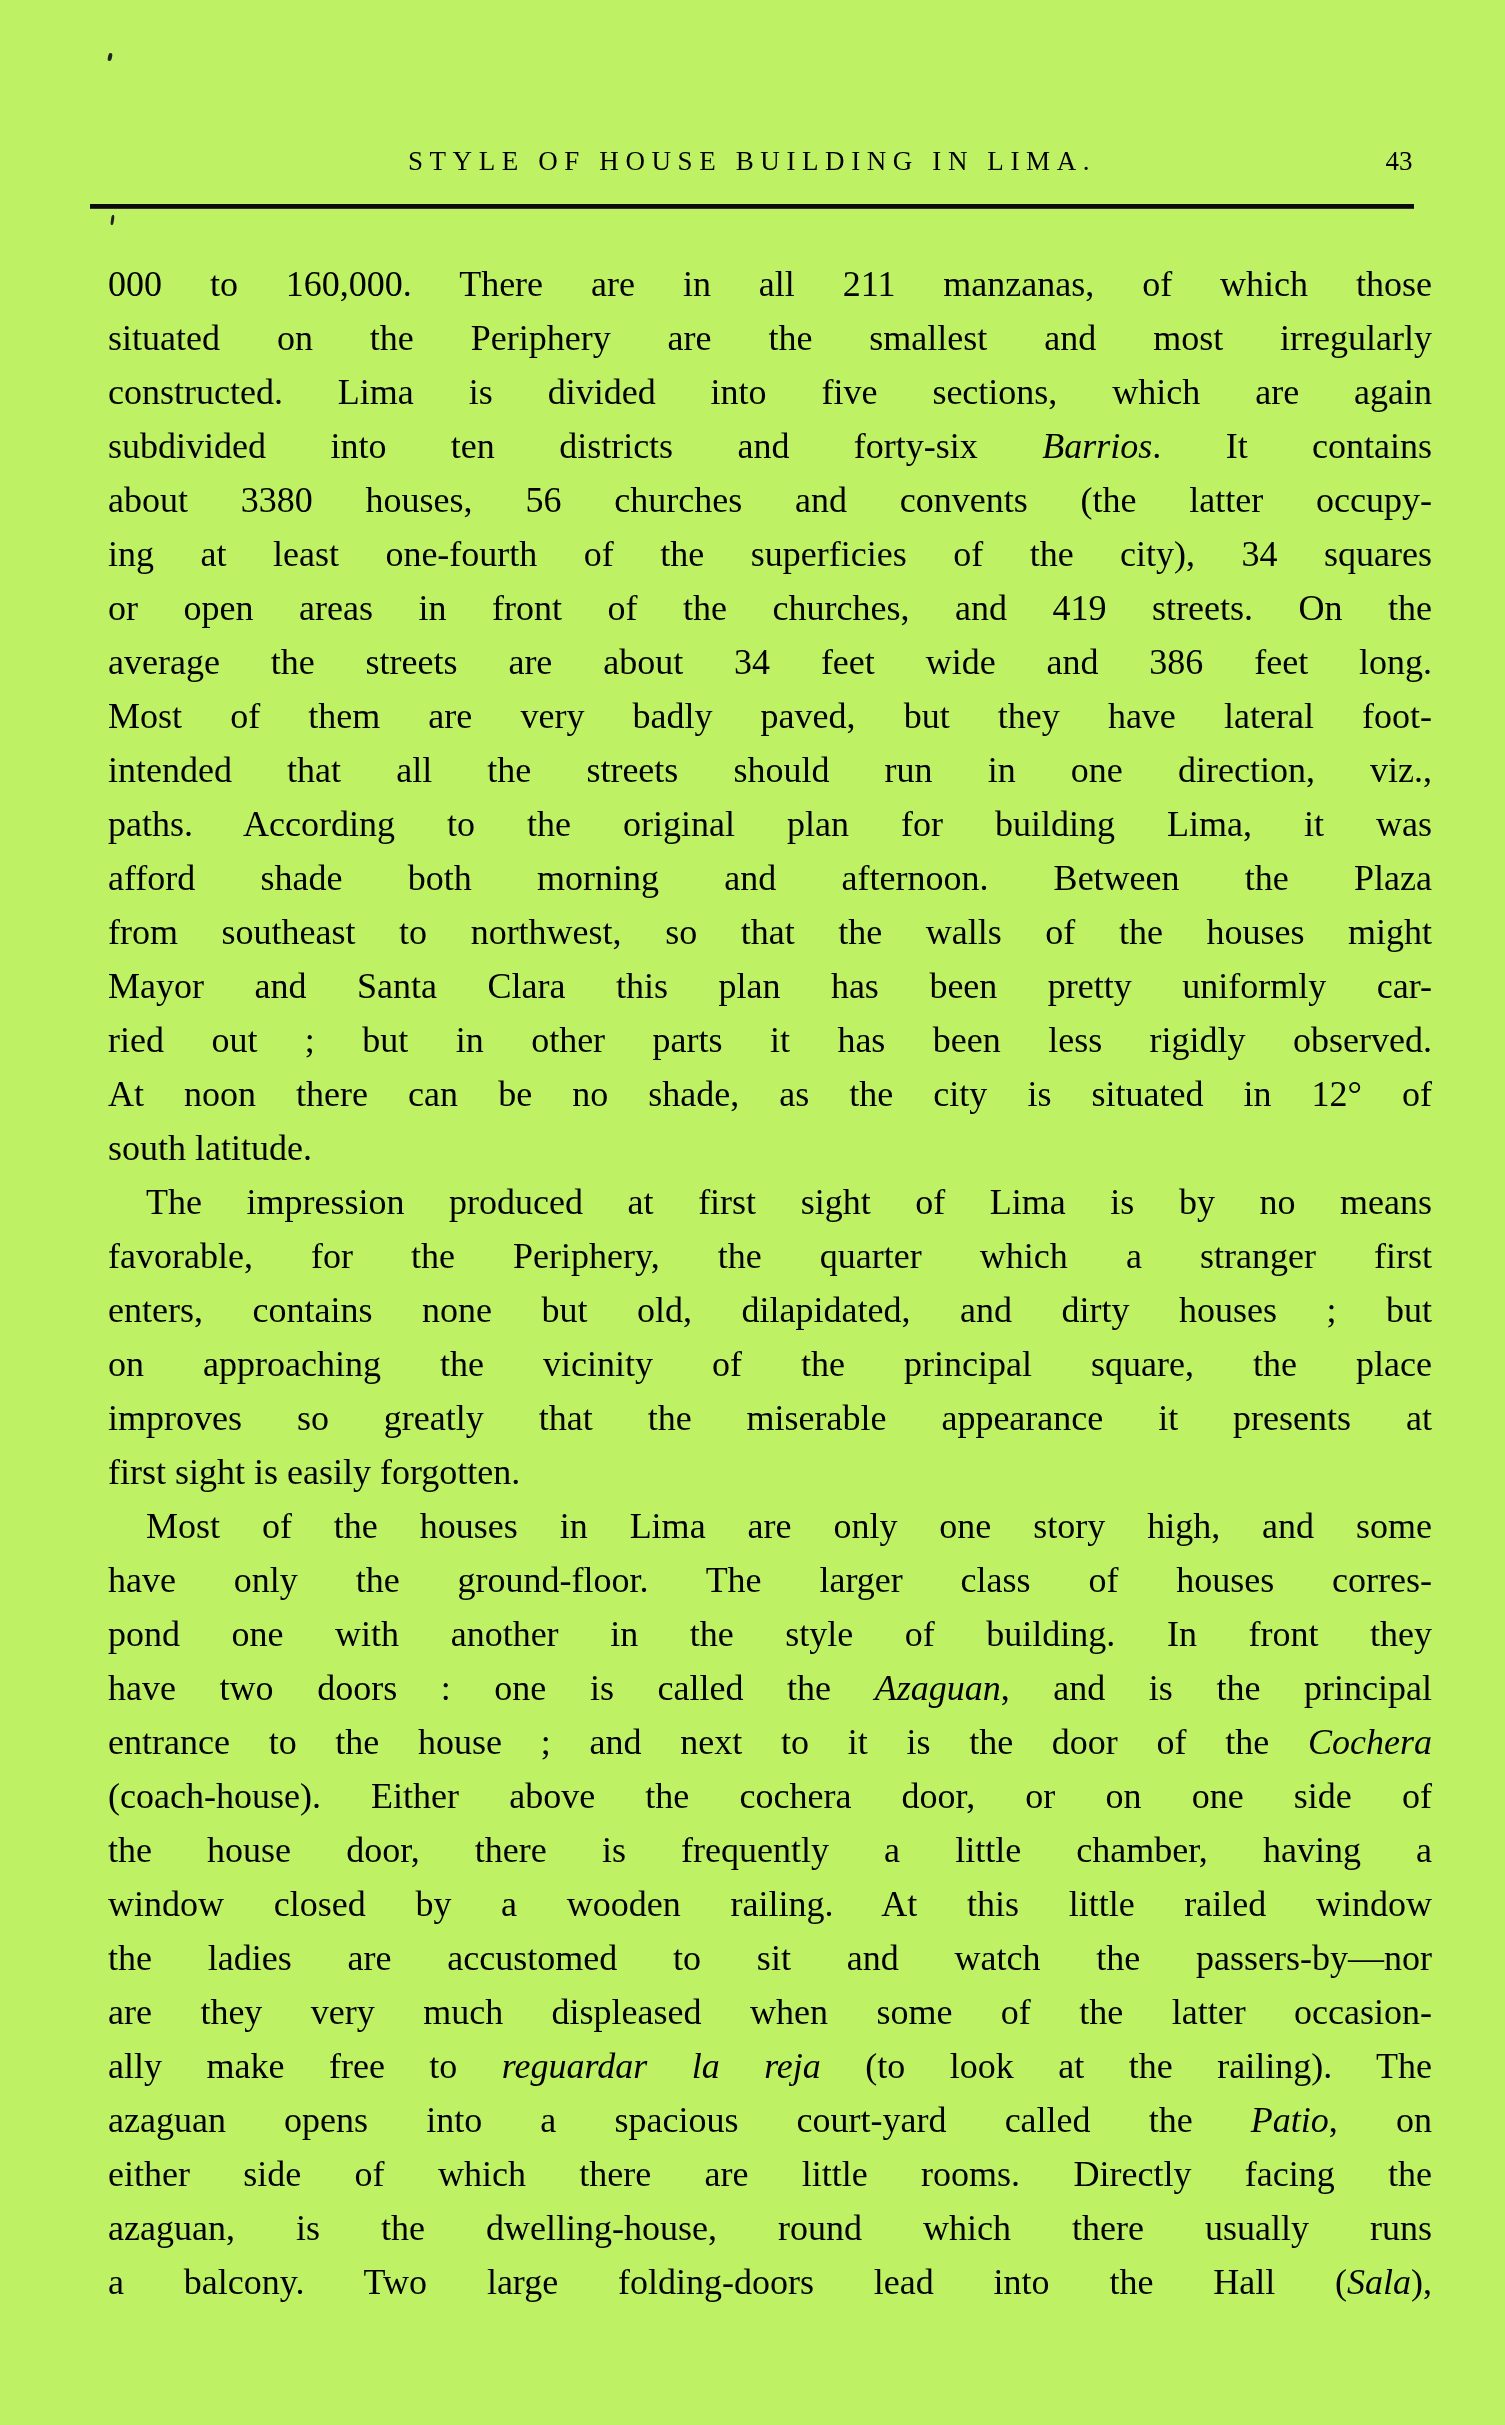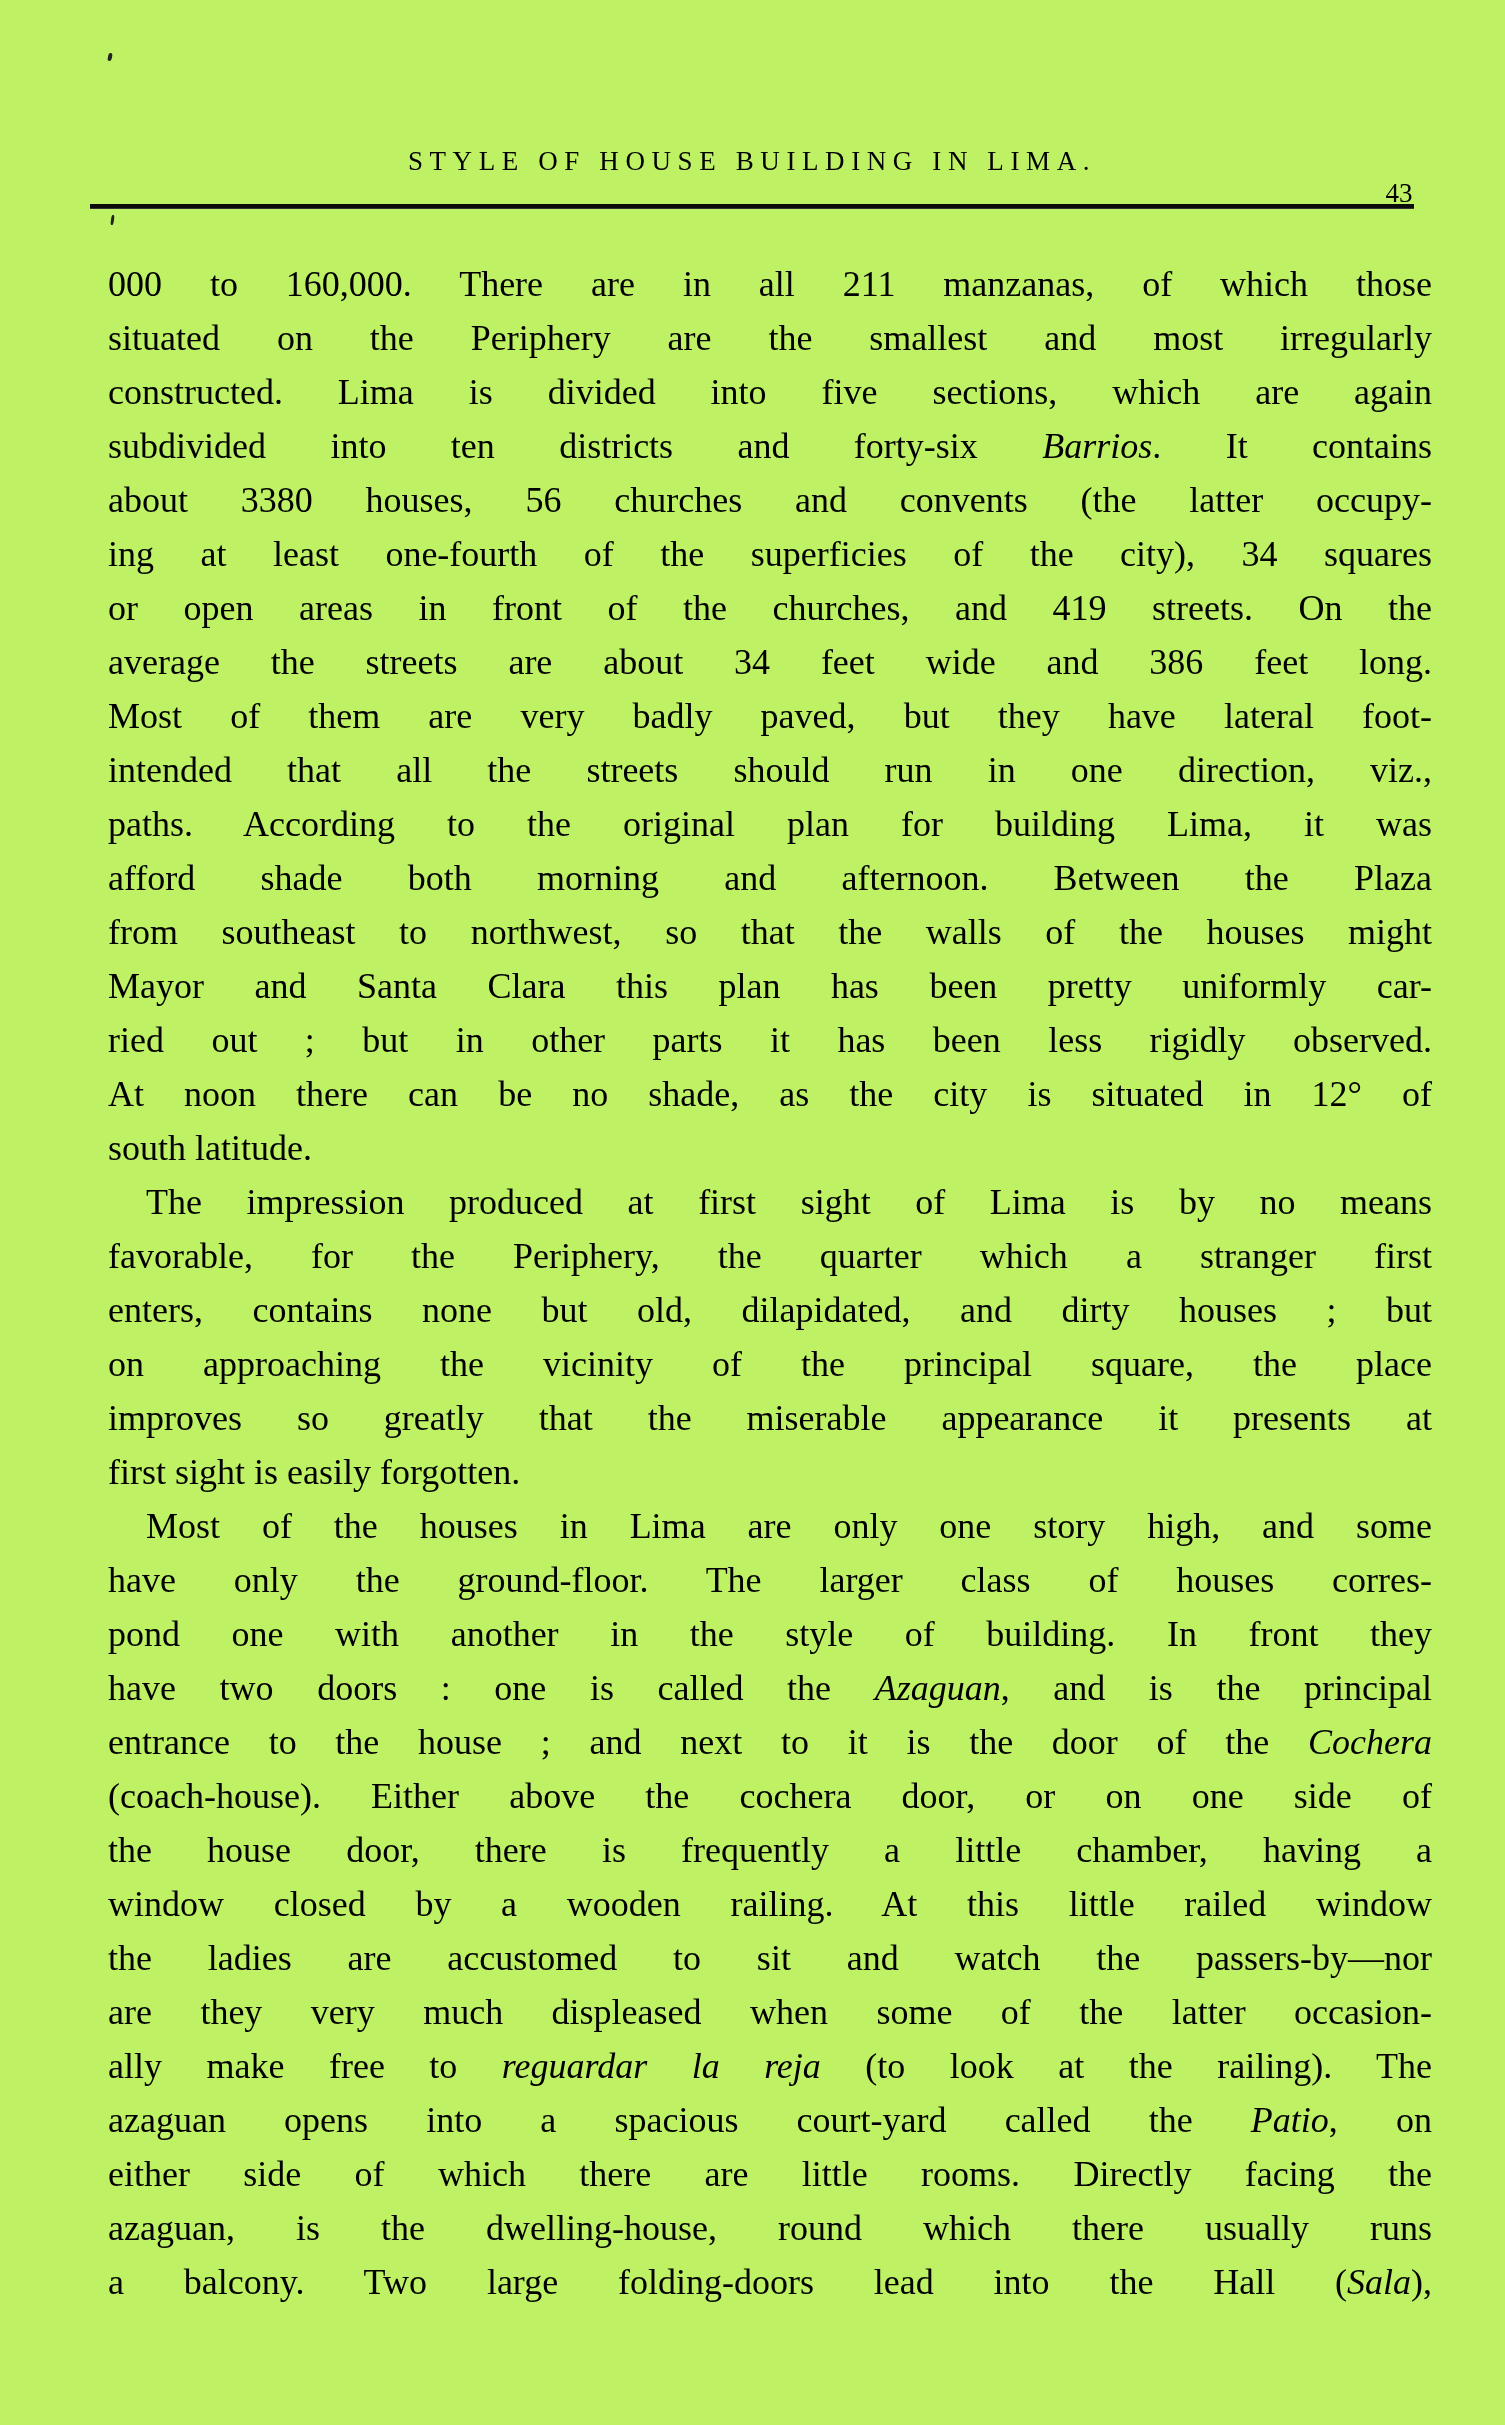--- a/index.html
+++ b/index.html
@@ -26,21 +26,20 @@
     letter-spacing: 6.6px;
     line-height: 32px;
     white-space: nowrap;
   }
   .page-number {
     position: absolute;
     right: 1.5px;
     top: 0;
     font-size: 27px;
     line-height: 32px;
-    margin-top: 32px;
   }
   .header-rule {
     position: absolute;
     top: 204px;
     left: 90px;
     width: 1324px;
     height: 3.7px;
     background: #0b0b0b;
     border-bottom: 0.7px solid #333;
   }

